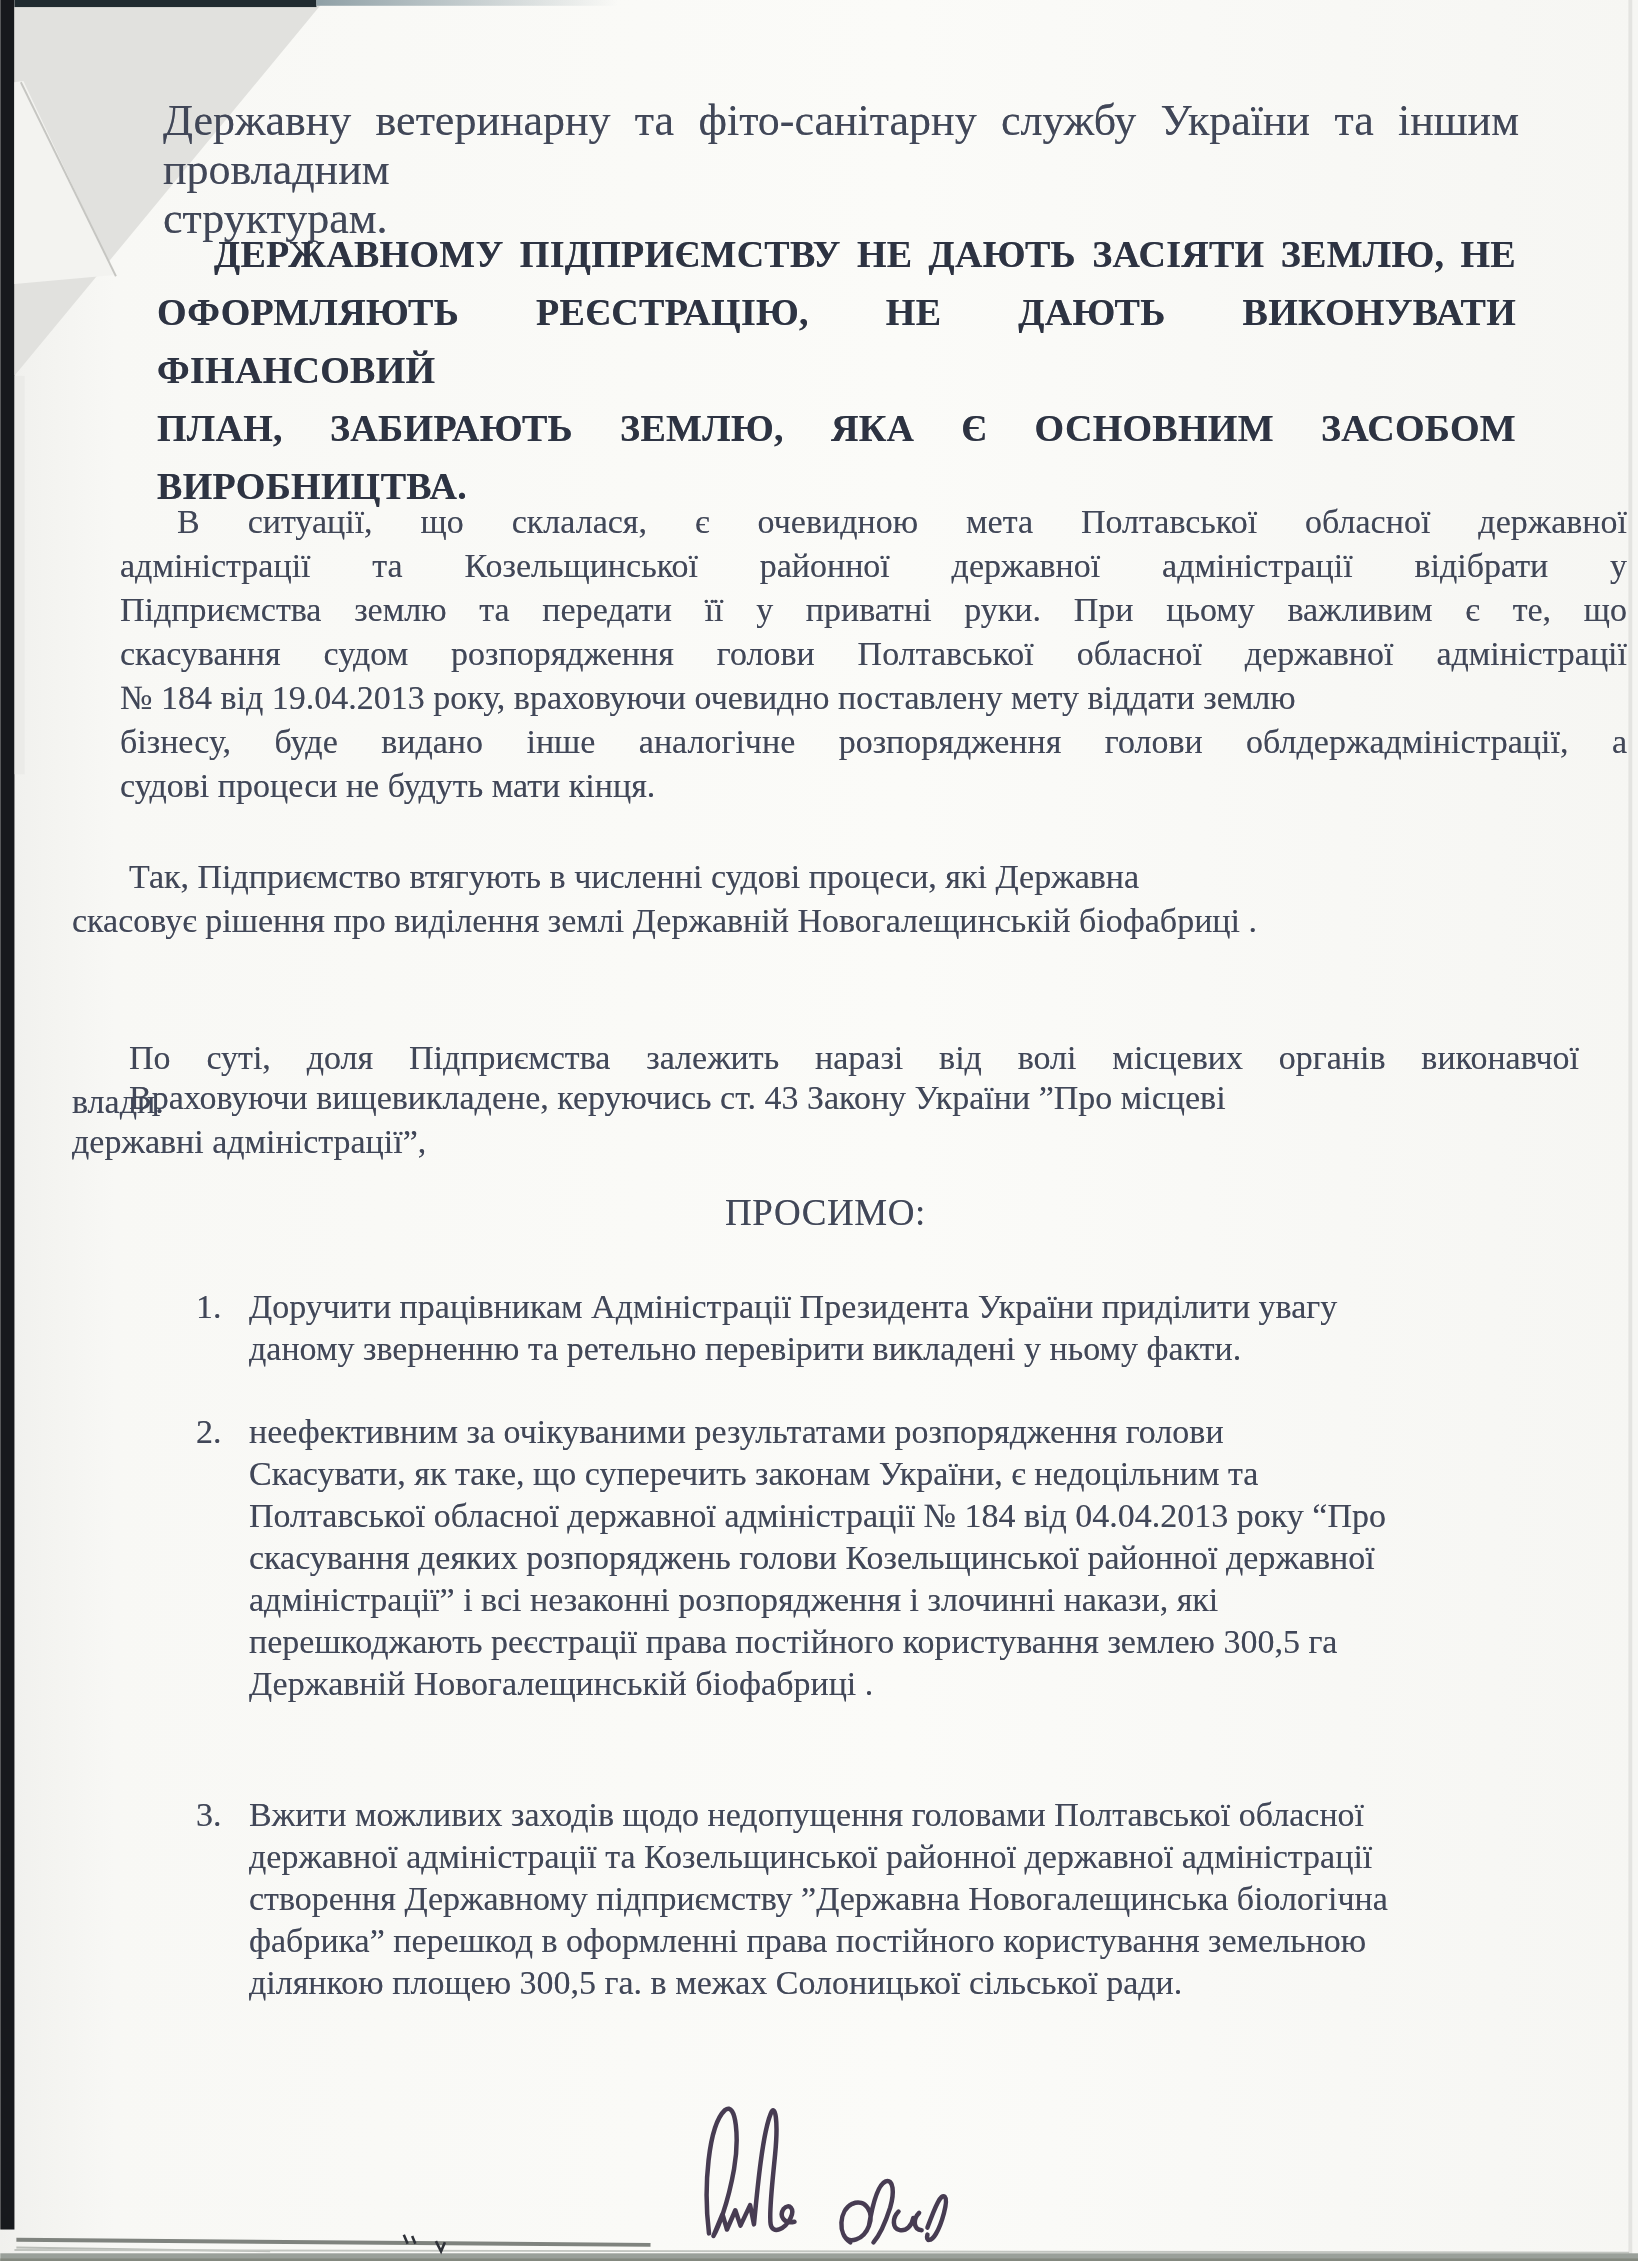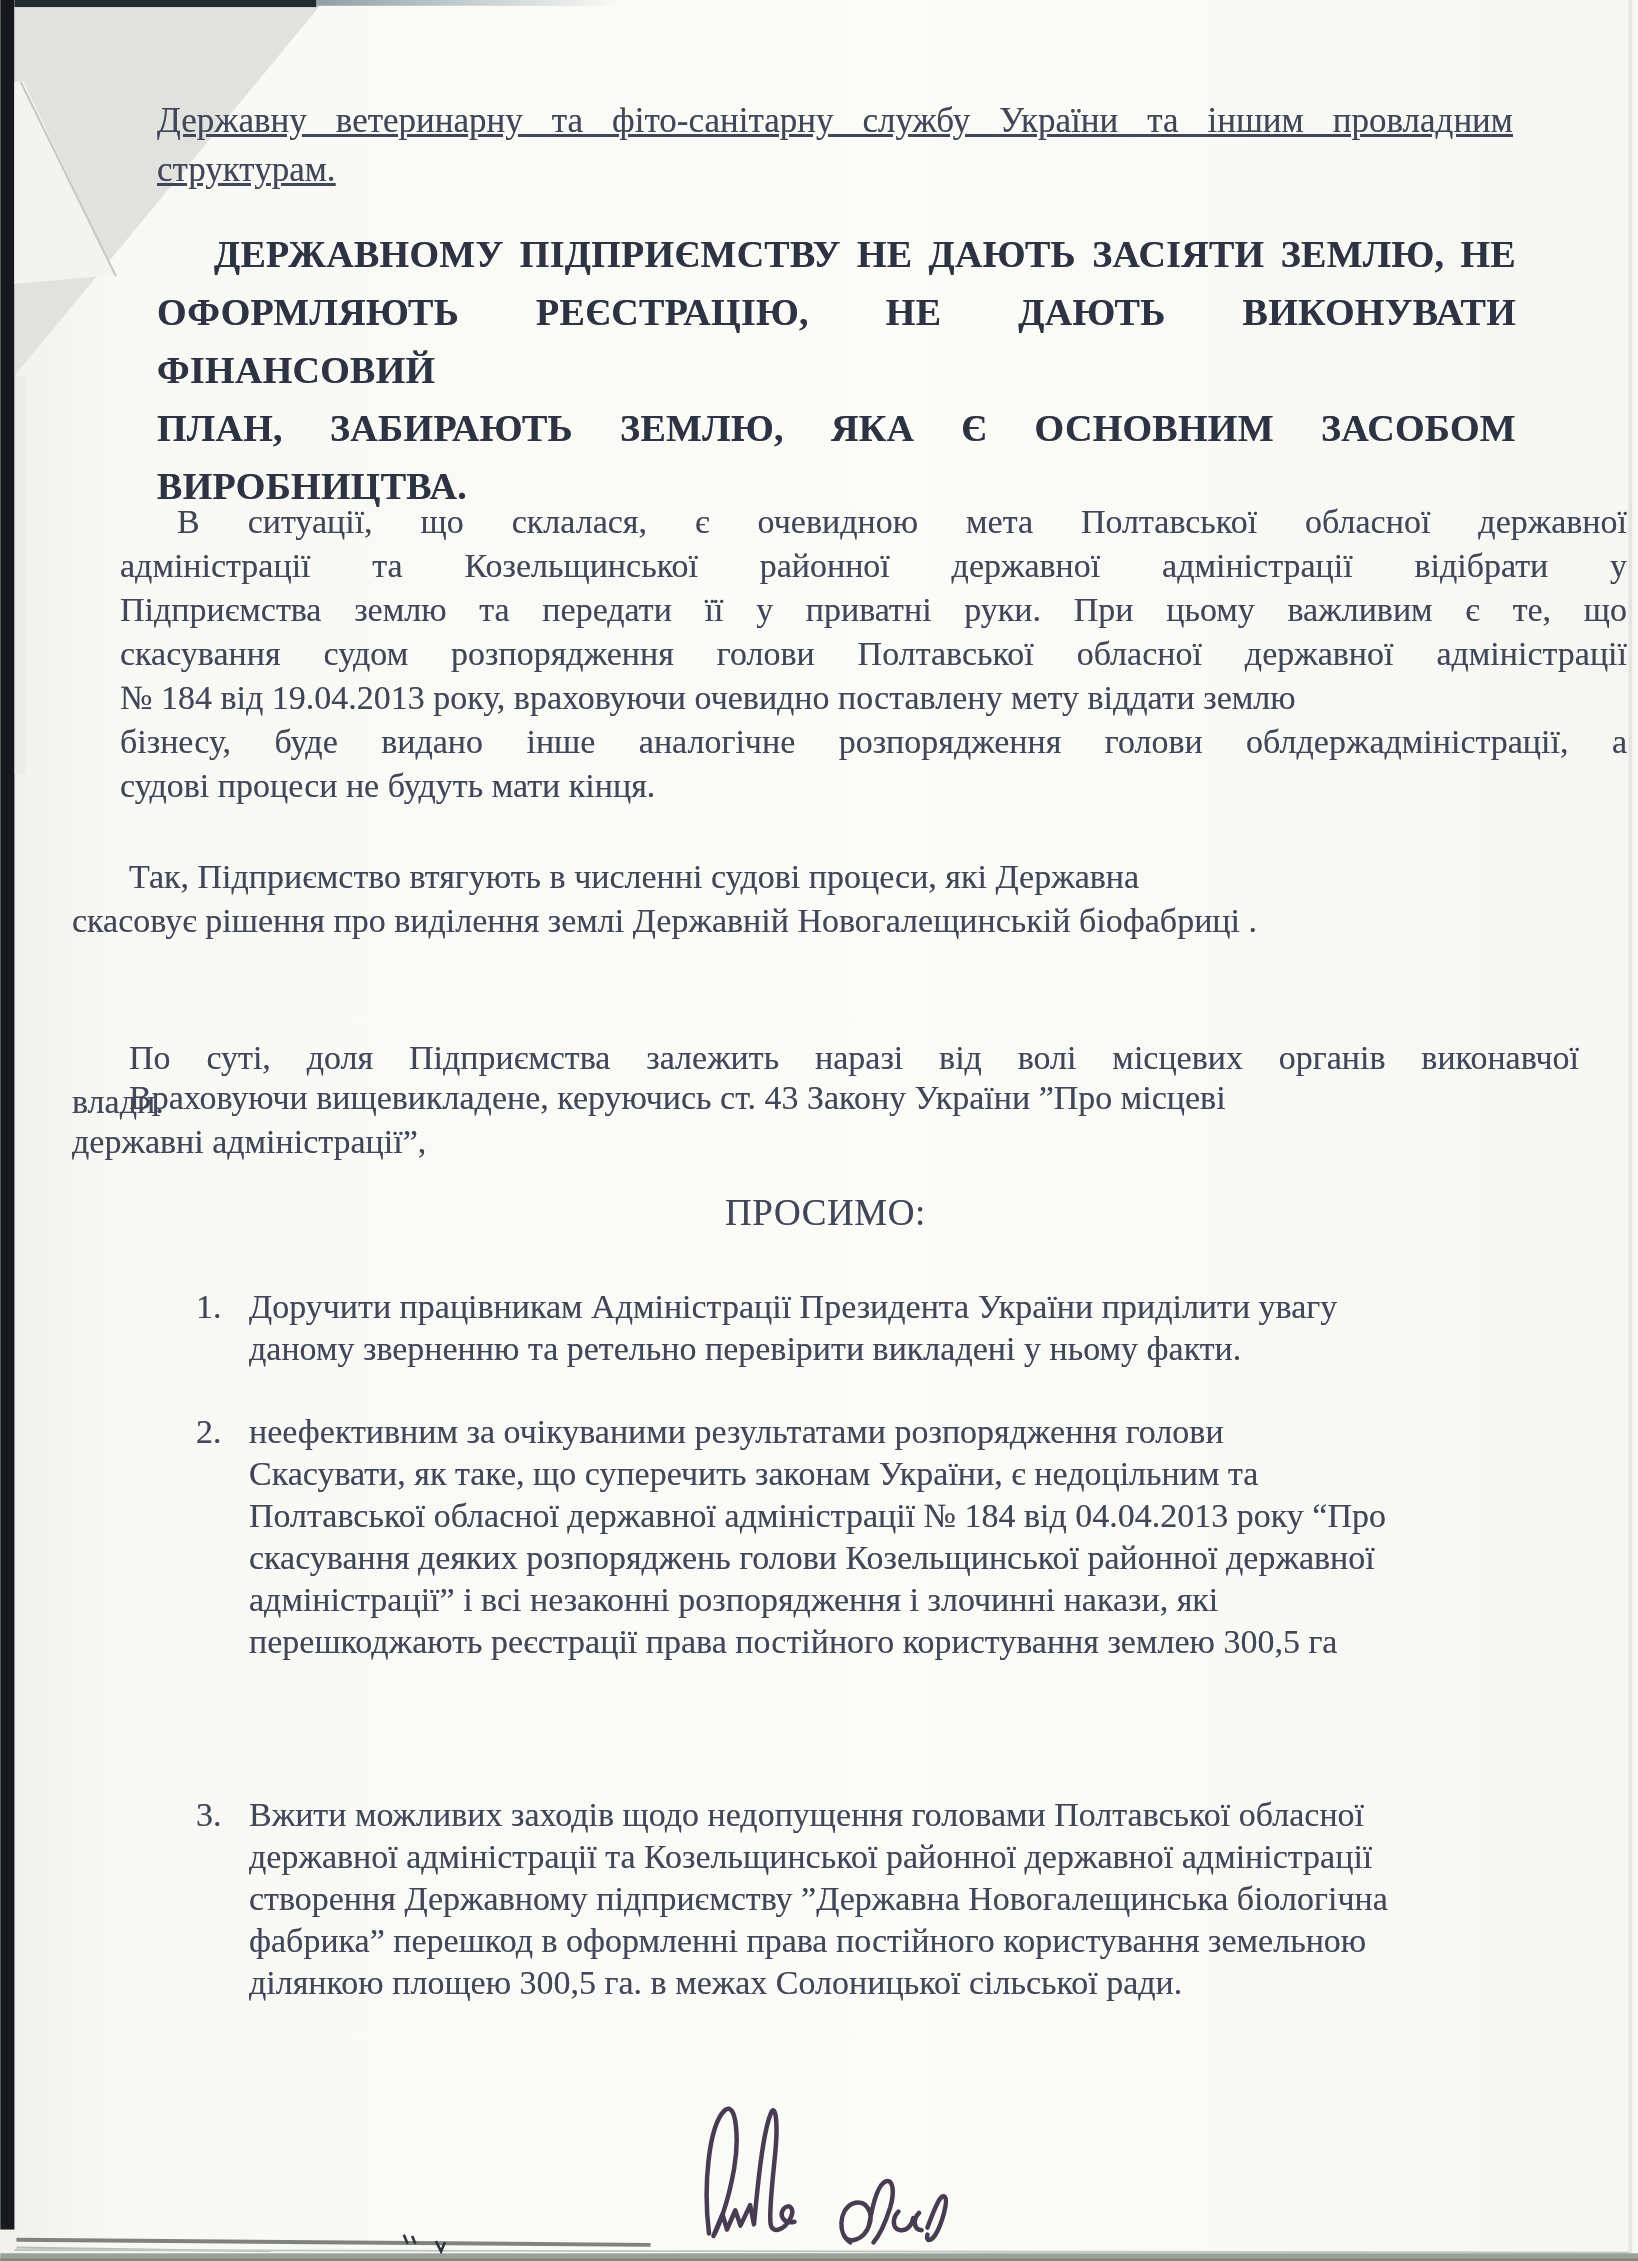--- a/index.html
+++ b/index.html
@@ -9,22 +9,22 @@
     background:linear-gradient(90deg,#f0f0ed 0%,#f8f8f5 7%,#fbfbf8 55%,#f6f6f3 100%);
     overflow:hidden;
     font-family:"Liberation Serif","DejaVu Serif",serif;
     color:#414758;
   }
   .artifacts{position:absolute;left:0;top:0;pointer-events:none;}
   .block{position:absolute;}
   .line{white-space:nowrap;}
   .line.j{white-space:normal;text-align:justify;text-align-last:justify;}
   .line.ind{text-indent:57px;}
-  .para-top{left:157px;top:96px;width:1356px;font-size:35px;line-height:49px;
-    text-shadow:0 0 0.4px rgba(60,66,82,.55);text-decoration:underline;}
+  .para-top{left:163px;top:96px;width:1356px;font-size:44px;line-height:49px;
+    text-shadow:0 0 0.4px rgba(60,66,82,.55);}
   .heading{left:157px;top:225px;width:1359px;font-size:38px;line-height:58px;
     font-weight:bold;color:#2d3342;letter-spacing:0.3px;
     text-shadow:0 0 0.4px rgba(40,46,60,.6);}
   .body-block{left:72px;width:1507px;font-size:34px;line-height:44px;
     text-shadow:0 0 0.3px rgba(65,71,88,.5);}
   .body1{top:500px;margin-left:48px;}
   .body2{top:855px;}
   .body3{top:1036px;}
   .body4{top:1076px;}
   .prosymo{left:72px;top:1190px;width:1507px;font-size:37px;line-height:45px;
@@ -129,20 +129,21 @@
   </div>
   <div class="req-item item2">
     <span class="num">2.</span>
     <div>
         <div class="line">неефективним за очікуваними результатами розпорядження голови</div>
         <div class="line">Скасувати, як таке, що суперечить законам України, є недоцільним та</div>
         <div class="line">Полтавської обласної державної адміністрації № 184 від 04.04.2013 року “Про</div>
         <div class="line">скасування деяких розпоряджень голови Козельщинської районної державної</div>
         <div class="line">адміністрації” і всі незаконні розпорядження і злочинні накази, які</div>
         <div class="line">перешкоджають реєстрації права постійного користування землею 300,5 га</div>
+        <div class="line">Державній Новогалещинській біофабриці .</div>
       </div>
   </div>
   <div class="req-item item3">
     <span class="num">3.</span>
     <div>
         <div class="line">Вжити можливих заходів щодо недопущення головами Полтавської обласної</div>
         <div class="line">державної адміністрації та Козельщинської районної державної адміністрації</div>
         <div class="line">створення Державному підприємству ”Державна Новогалещинська біологічна</div>
         <div class="line">фабрика” перешкод в оформленні права постійного користування земельною</div>
         <div class="line">ділянкою площею 300,5 га. в межах Солоницької сільської ради.</div>

